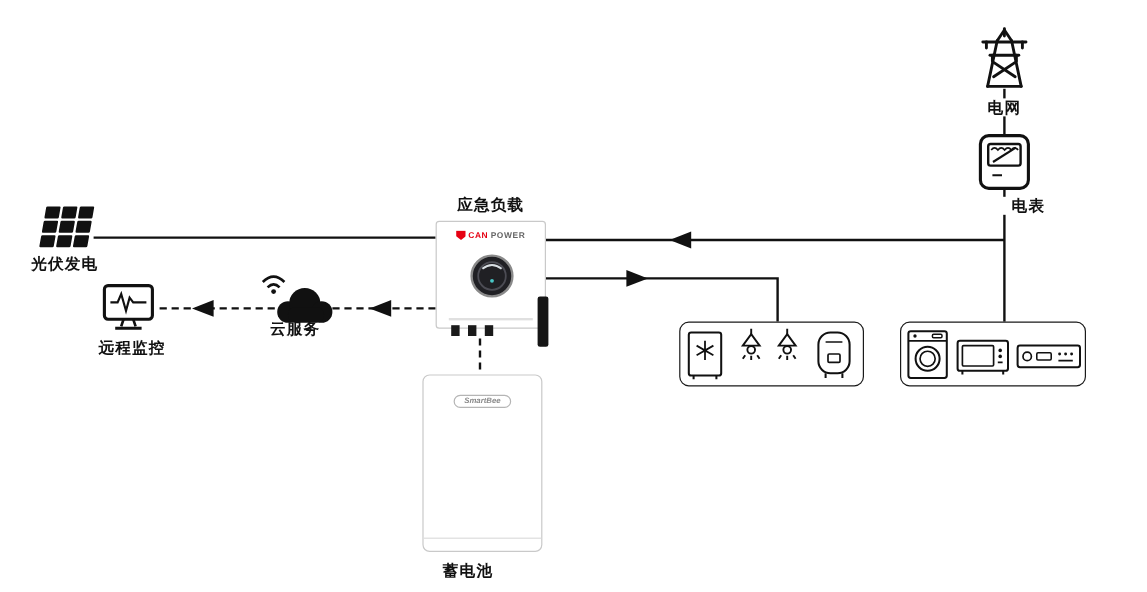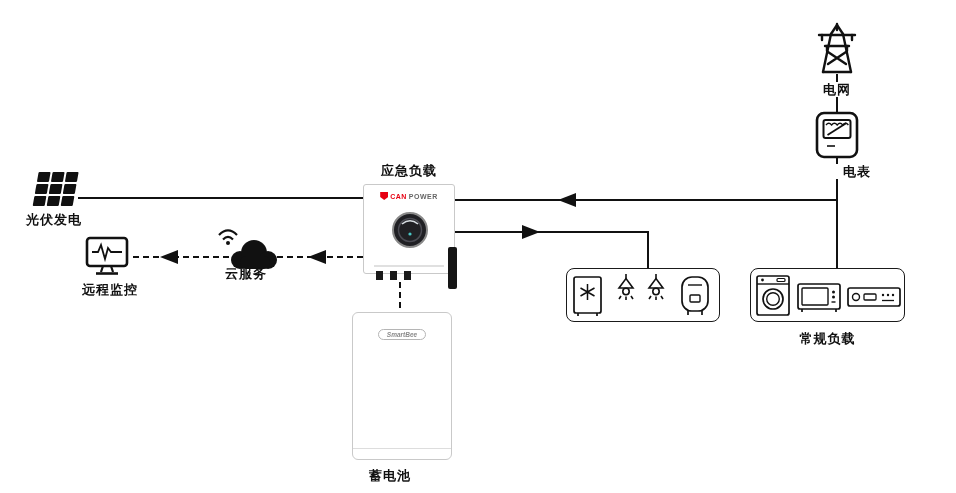--- a/index.html
+++ b/index.html
@@ -211,15 +211,14 @@
     </svg>
   </div>
 
   <div class="label" style="left:16px;top:212px;width:76px;">光伏发电</div>
   <div class="label" style="left:74px;top:282px;width:72px;">远程监控</div>
   <div class="label" style="left:216px;top:266px;width:60px;">云服务</div>
   <div class="label" style="left:360px;top:163px;width:98px;">应急负载</div>
   <div class="label" style="left:340px;top:468px;width:100px;">蓄电池</div>
   <div class="label masked" style="left:812px;top:82px;width:50px;">电网</div>
   <div class="label masked" style="left:832px;top:164px;width:50px;">电表</div>
-  <div class="label" style="left:750px;top:331px;width:155px;">常规负载</div>
 
 </div>
 
 </body></html>

